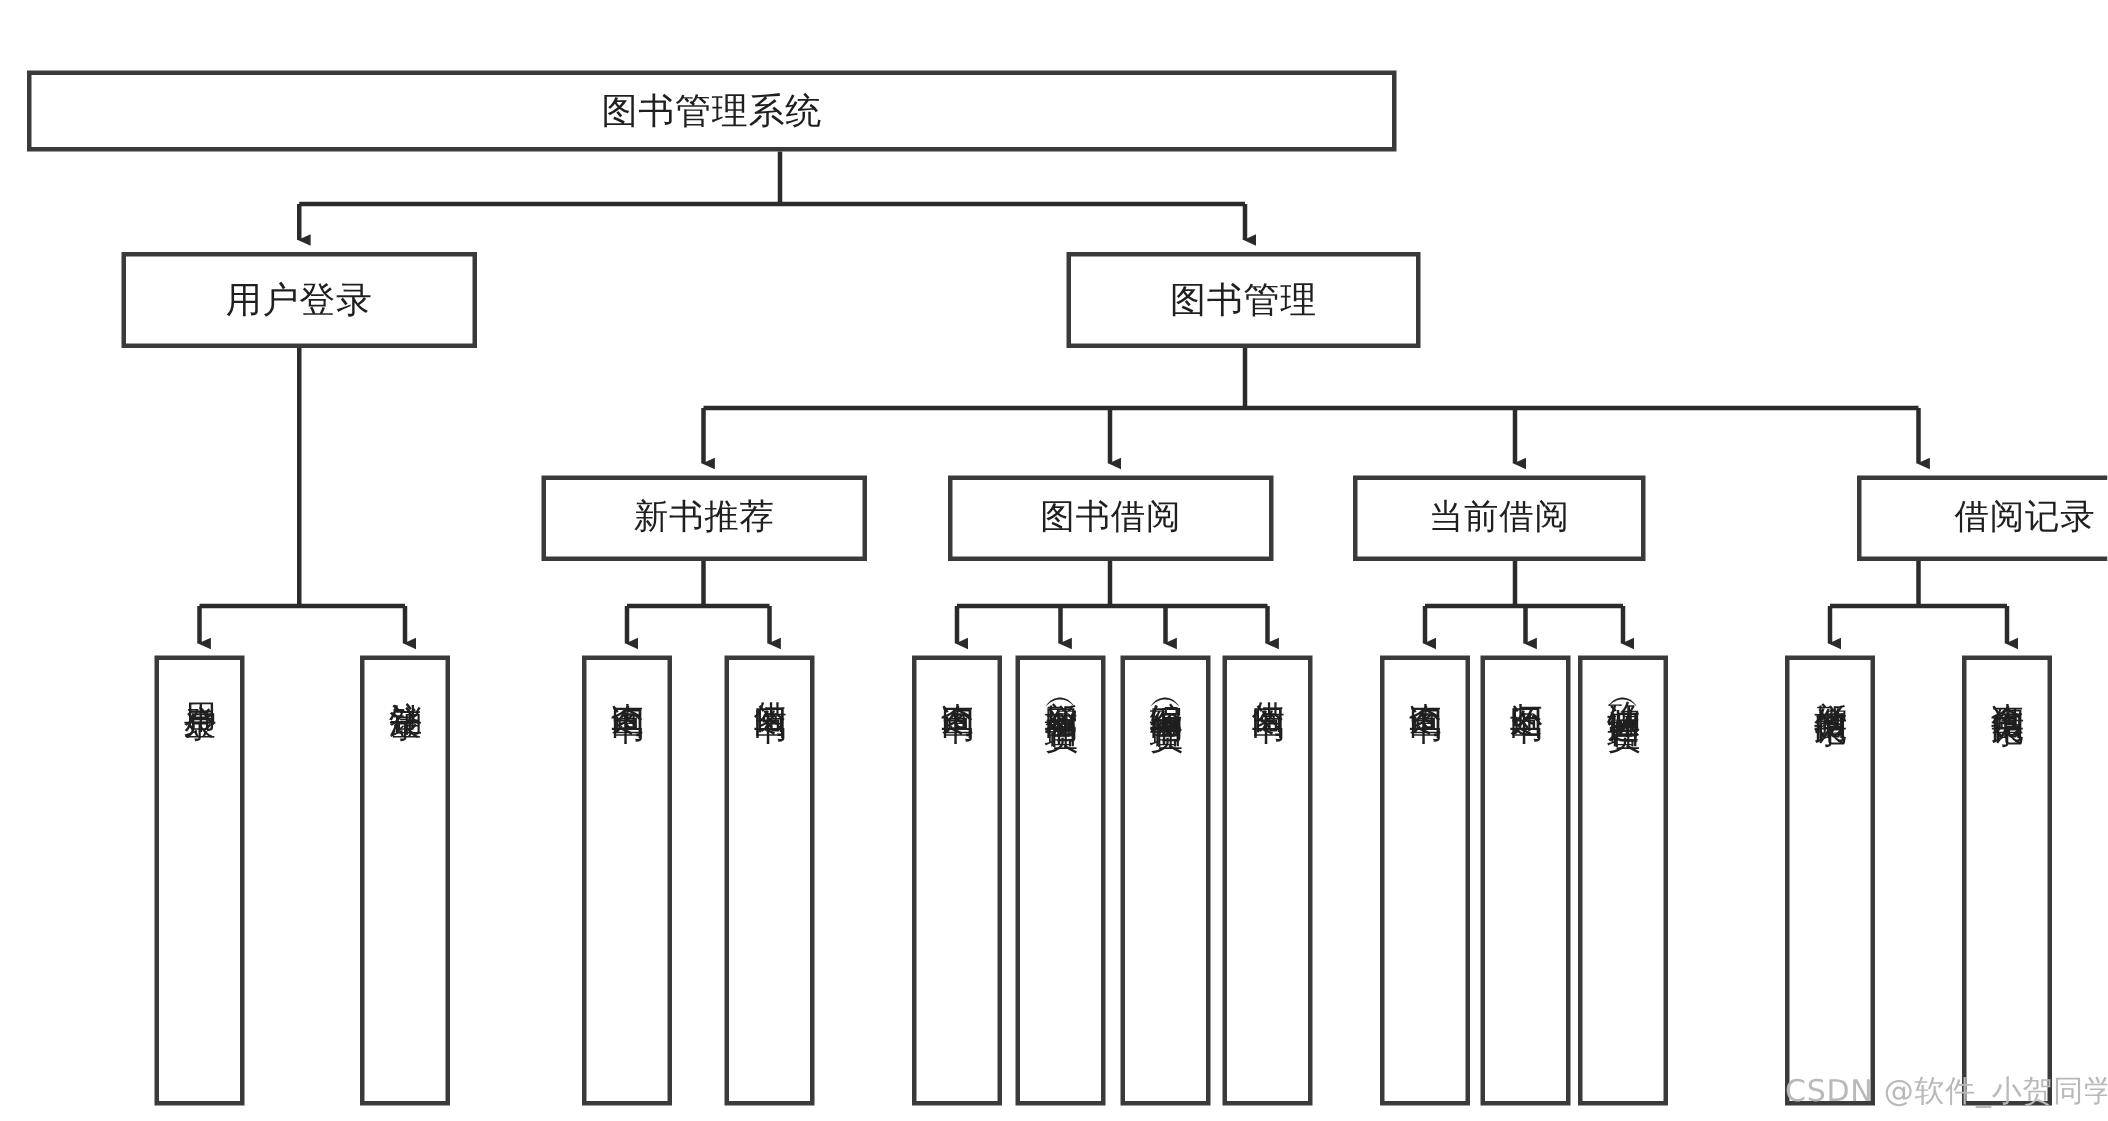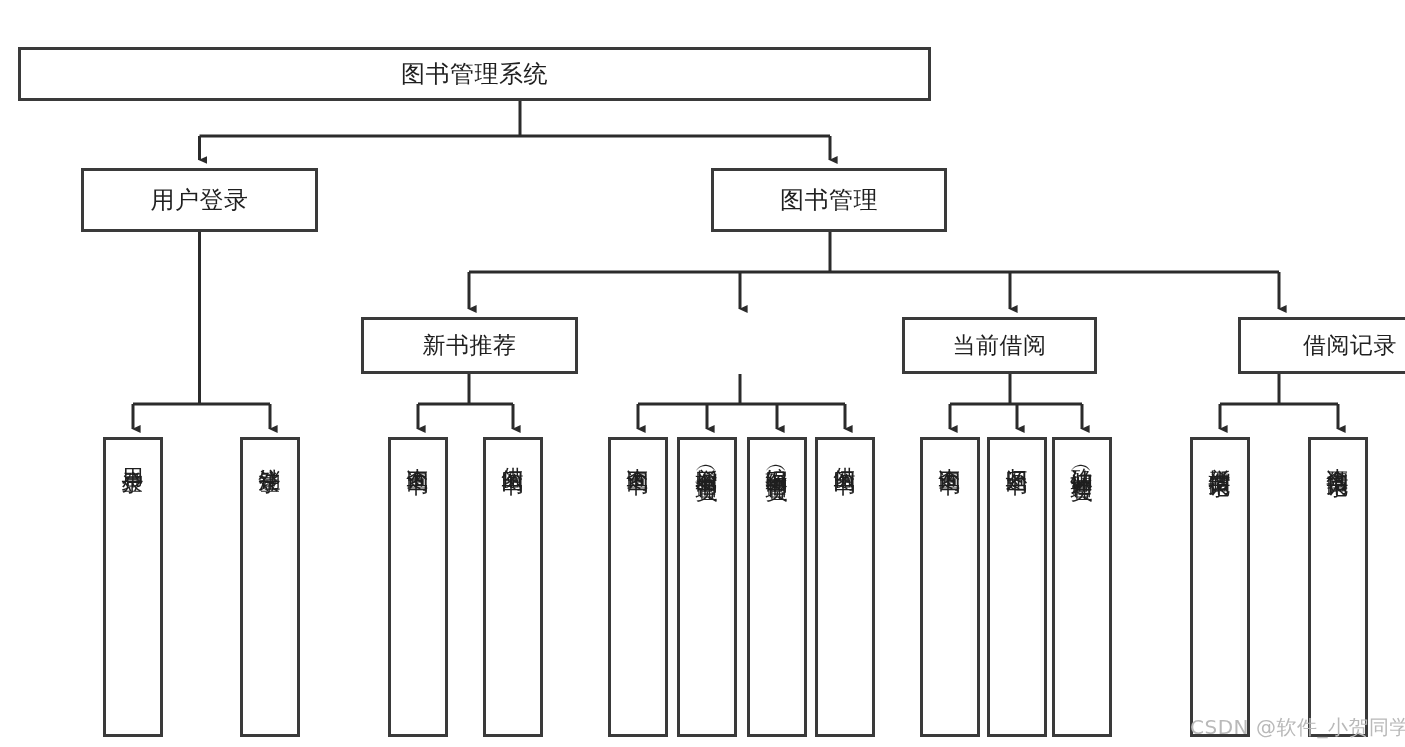--- a/index.html
+++ b/index.html
@@ -134,20 +134,23 @@
   <div class="node level2" style="left:81px; top:168px; width:237px; height:64px;">
     <span class="node-label">用户登录</span>
   </div>
   <div class="node level2" style="left:711px; top:168px; width:236px; height:64px;">
     <span class="node-label">图书管理</span>
   </div>
 
   <div class="node level3" style="left:361px; top:317px; width:217px; height:57px;text-align:right;">
     <span class="node-label">新书推荐</span>
   </div>
+  <div class="node level3" style="left:632px; top:317px; width:217px; height:57px;">
+    <span class="node-label">图书借阅</span>
+  </div>
   <div class="node level3" style="left:902px; top:317px; width:195px; height:57px;">
     <span class="node-label">当前借阅</span>
   </div>
   <div class="node level3" style="left:1238px; top:317px; width:224px; height:57px;">
     <span class="node-label">借阅记录</span>
   </div>
 
   <div class="node leaf" style="left:103px; top:437px; width:60px; height:300px;">
     <span class="node-label">用户登录</span>
   </div>

